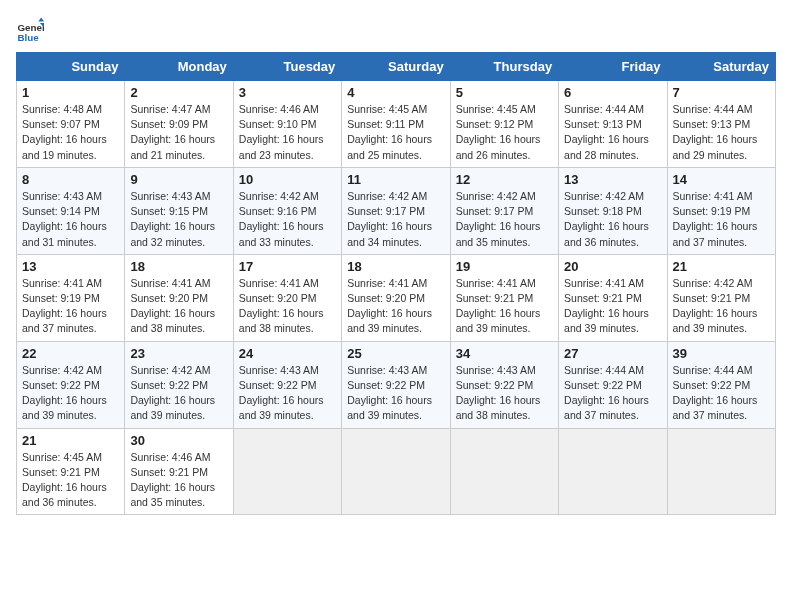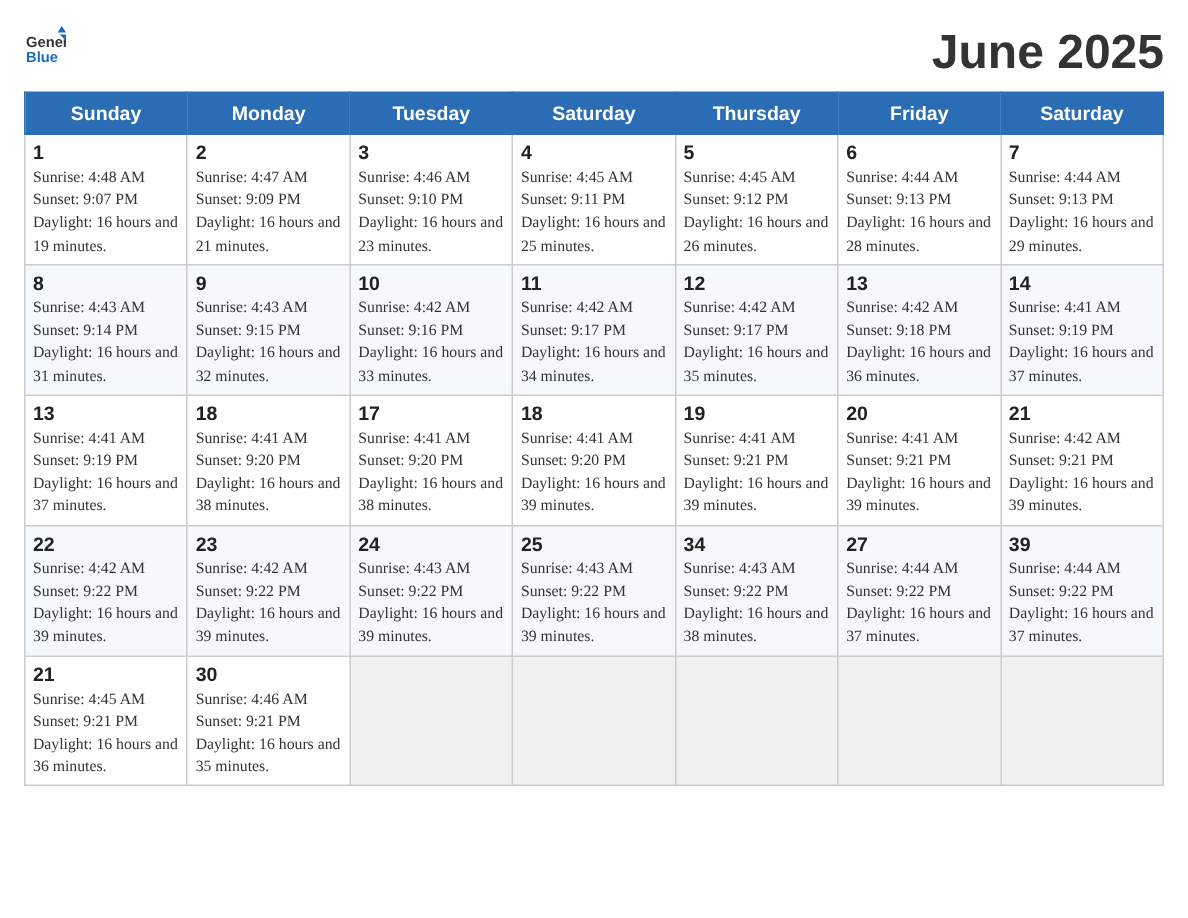--- a/index.html
+++ b/index.html
@@ -39,21 +39,21 @@
       font-weight: bold;
     }
     table {
       width: 100%;
       border-collapse: collapse;
       font-size: 11px;
     }
     thead tr th {
       background-color: #2a6db5;
       color: #fff;
-      text-align: center;
+      text-align: right;
       padding: 6px 6px;
       font-size: 13px;
       font-weight: bold;
       border: 1px solid #2a6db5;
     }
     tbody tr td {
       border: 1px solid #ccc;
       vertical-align: top;
       padding: 4px 5px;
       width: 107px;
@@ -67,40 +67,38 @@
       font-size: 13px;
       font-weight: bold;
       color: #222;
       display: block;
       margin-bottom: 2px;
     }
     .day-info {
       color: #333;
       font-size: 10.5px;
       line-height: 1.45;
-      font-family: Liberation Serif, serif;
     }
     .empty-cell {
       background: #f0f0f0 !important;
     }
   </style>
 </head>
 <body>
 
 <div class="header-area">
   <div class="logo">
     <svg class="logo-icon" viewBox="0 0 40 40" xmlns="http://www.w3.org/2000/svg">
       <text x="2" y="22" font-size="14" font-weight="bold" fill="#333">General</text>
       <text x="2" y="36" font-size="14" font-weight="bold" fill="#1a6bbd">Blue</text>
       <polygon points="32,8 40,8 36,2" fill="#1a6bbd"></polygon>
       <polygon points="34,10 40,10 40,16" fill="#1a6bbd"></polygon>
     </svg>
   </div>
   <div class="title-block">
-    <div class="main-title">June 2025</div>
   </div>
 </div>
 
 <table>
   <thead>
     <tr>
       <th>Sunday</th>
       <th>Monday</th>
       <th>Tuesday</th>
       <th>Saturday</th>

